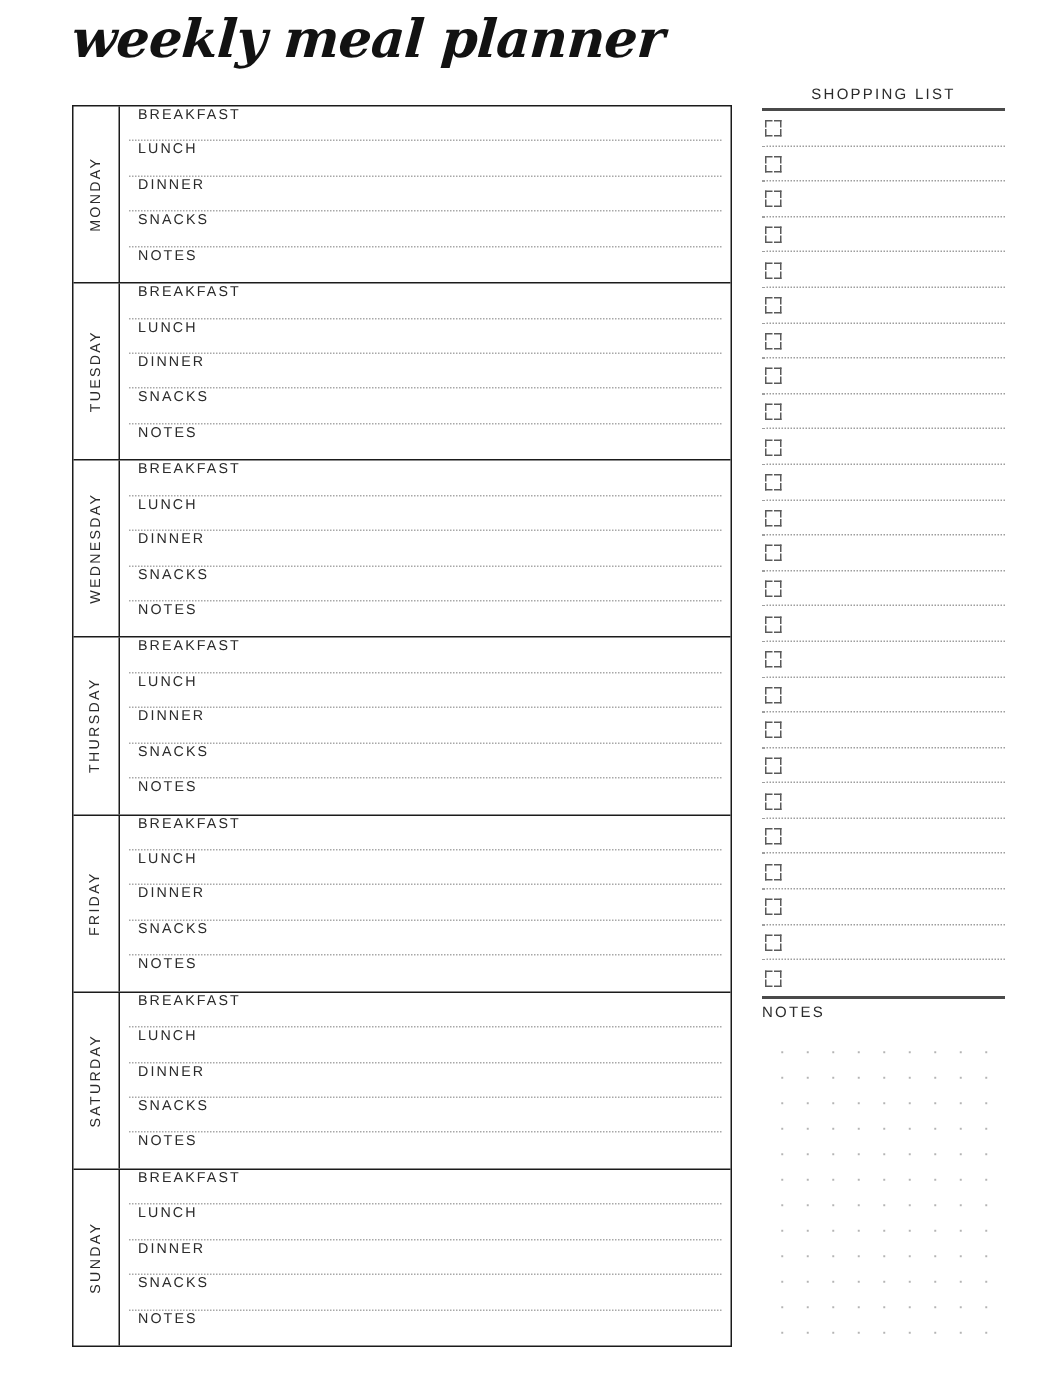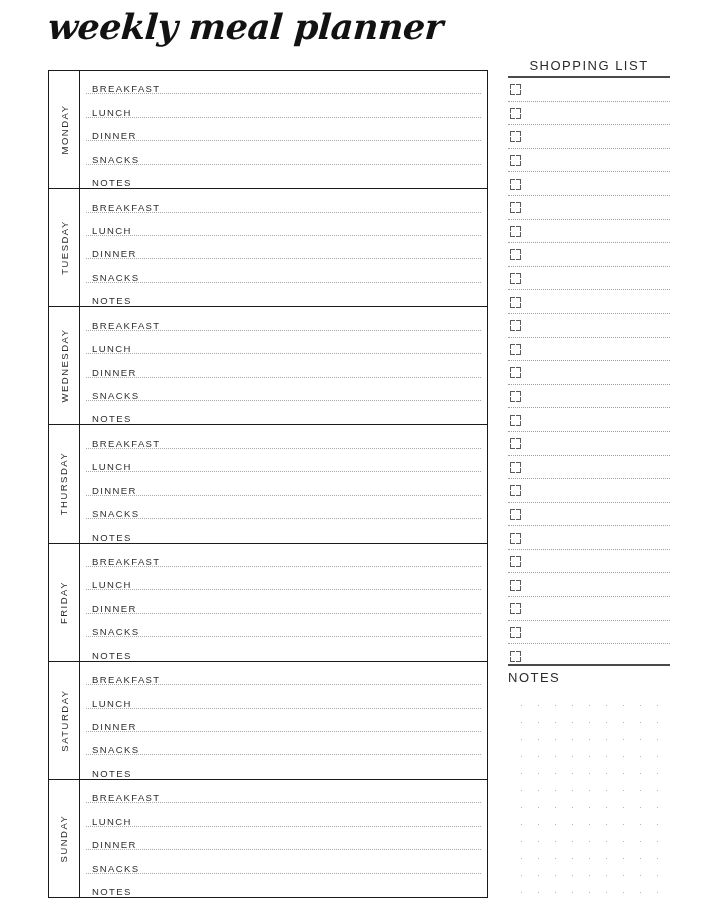--- a/index.html
+++ b/index.html
@@ -71,21 +71,21 @@
 
   .meals-cell {
     flex: 1 1 auto;
     display: flex;
     flex-direction: column;
     min-width: 0;
   }
   .meal-row {
     flex: 1 1 0;
     display: flex;
-    align-items: flex-end;
+    align-items: flex-start;
     position: relative;
     padding-left: 12px;
     min-height: 0;
   }
   .meal-row::after {
     content: "";
     position: absolute;
     left: 6px;
     right: 6px;
     bottom: 0;
@@ -100,21 +100,21 @@
   }
 
   
   #shopping-list {
     position: absolute;
     left: 508px;
     top: 58px;
     width: 162px;
   }
   .panel-heading {
-    font-size: 13px;
+    font-size: 10px;
     letter-spacing: 1.5px;
     color: #2b2b2b;
     text-align: center;
     margin-bottom: 3px;
   }
   .panel-heading.left { text-align: left; }
   .panel-rule {
     height: 0;
     border-top: 2.4px solid #4a4a4a;
   }

